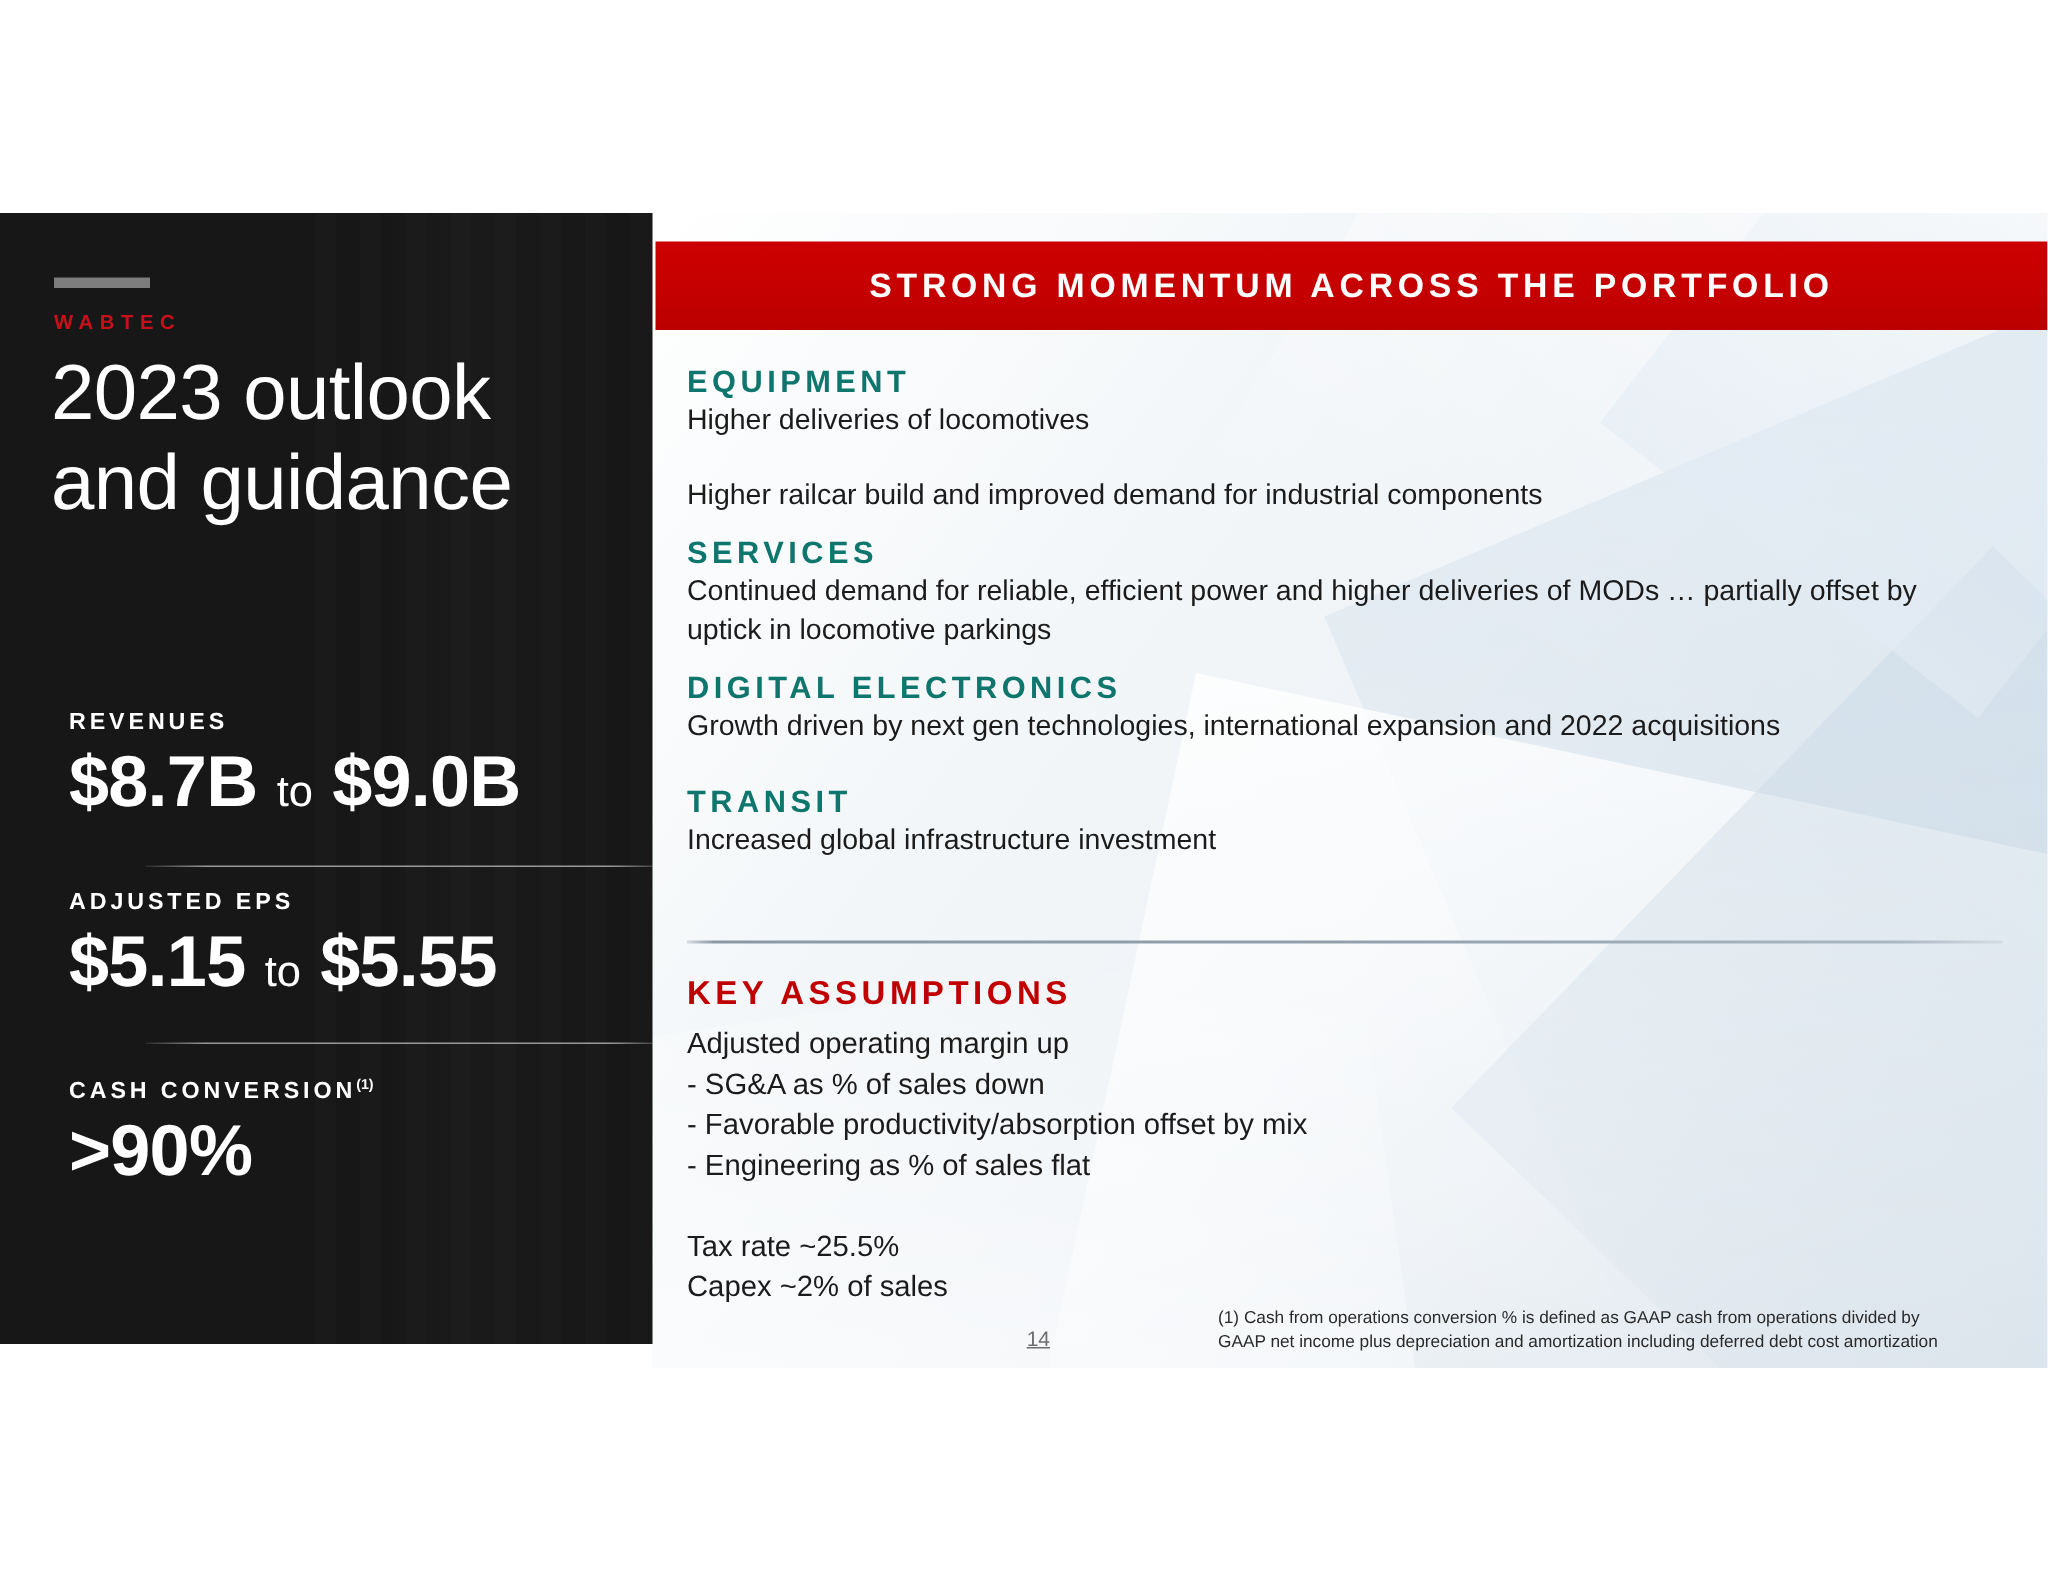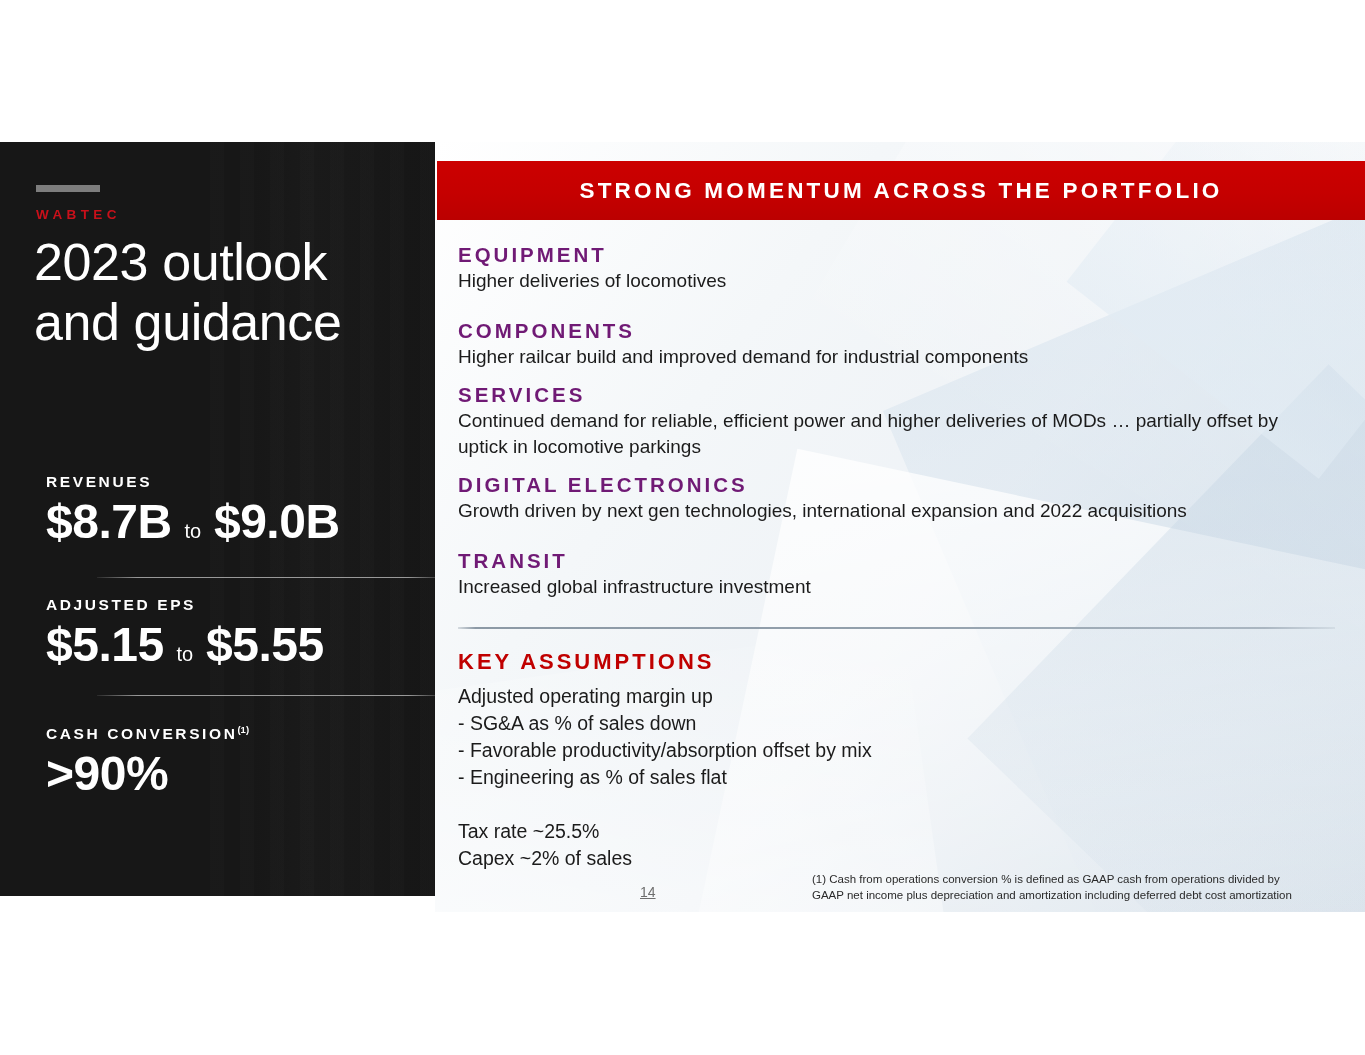--- a/index.html
+++ b/index.html
@@ -136,21 +136,21 @@
   .stat-value {
     color: #ffffff;
     font-size: 48px;
     font-weight: 700;
     line-height: 56px;
     letter-spacing: -0.5px;
     white-space: nowrap;
     margin-top: 2px;
   }
   .stat-value .conn {
-    font-size: 20px;
+    font-size: 29px;
     font-weight: 400;
     letter-spacing: 0;
   }
   .stat-div {
     position: absolute;
     left: 97px;
     width: 338px;
     height: 1px;
     background: linear-gradient(90deg, rgba(150,150,150,0.15), rgba(175,175,175,0.85) 12%, rgba(175,175,175,0.85) 92%, rgba(150,150,150,0.35));
   }
@@ -177,21 +177,21 @@
 
   
   .content {
     position: absolute;
     left: 458px;
     top: 100px;
     width: 880px;
   }
   .sec { margin-bottom: 0; }
   .sec-head {
-    color: #701a75;
+    color: #0f766e;
     font-size: 20.5px;
     font-weight: 700;
     letter-spacing: 3.0px;
     line-height: 26px;
     white-space: nowrap;
   }
   .sec-body {
     color: #1b1b1b;
     font-size: 19px;
     font-weight: 400;
@@ -232,21 +232,21 @@
     line-height: 27px;
   }
   .key-gap { height: 27px; }
 
   
   .page-num {
     position: absolute;
     left: 640px;
     top: 742px;
     width: 60px;
-    text-align: left;
+    text-align: right;
     color: #6e6e6e;
     font-size: 14px;
     text-decoration: underline;
   }
   .footnote {
     position: absolute;
     left: 812px;
     top: 730px;
     width: 545px;
     color: #2a2a2a;
@@ -312,21 +312,20 @@
   <div class="content">
 
     <div class="sec">
       <div class="sec-head">EQUIPMENT</div>
       <div class="sec-body">Higher deliveries of locomotives</div>
     </div>
 
     <div class="sp-lg"></div>
 
     <div class="sec">
-      <div class="sec-head">COMPONENTS</div>
       <div class="sec-body">Higher railcar build and improved demand for industrial components</div>
     </div>
 
     <div class="sp-md"></div>
 
     <div class="sec">
       <div class="sec-head">SERVICES</div>
       <div class="sec-body">Continued demand for reliable, efficient power and higher deliveries of MODs … partially offset by uptick in locomotive parkings</div>
     </div>
 

